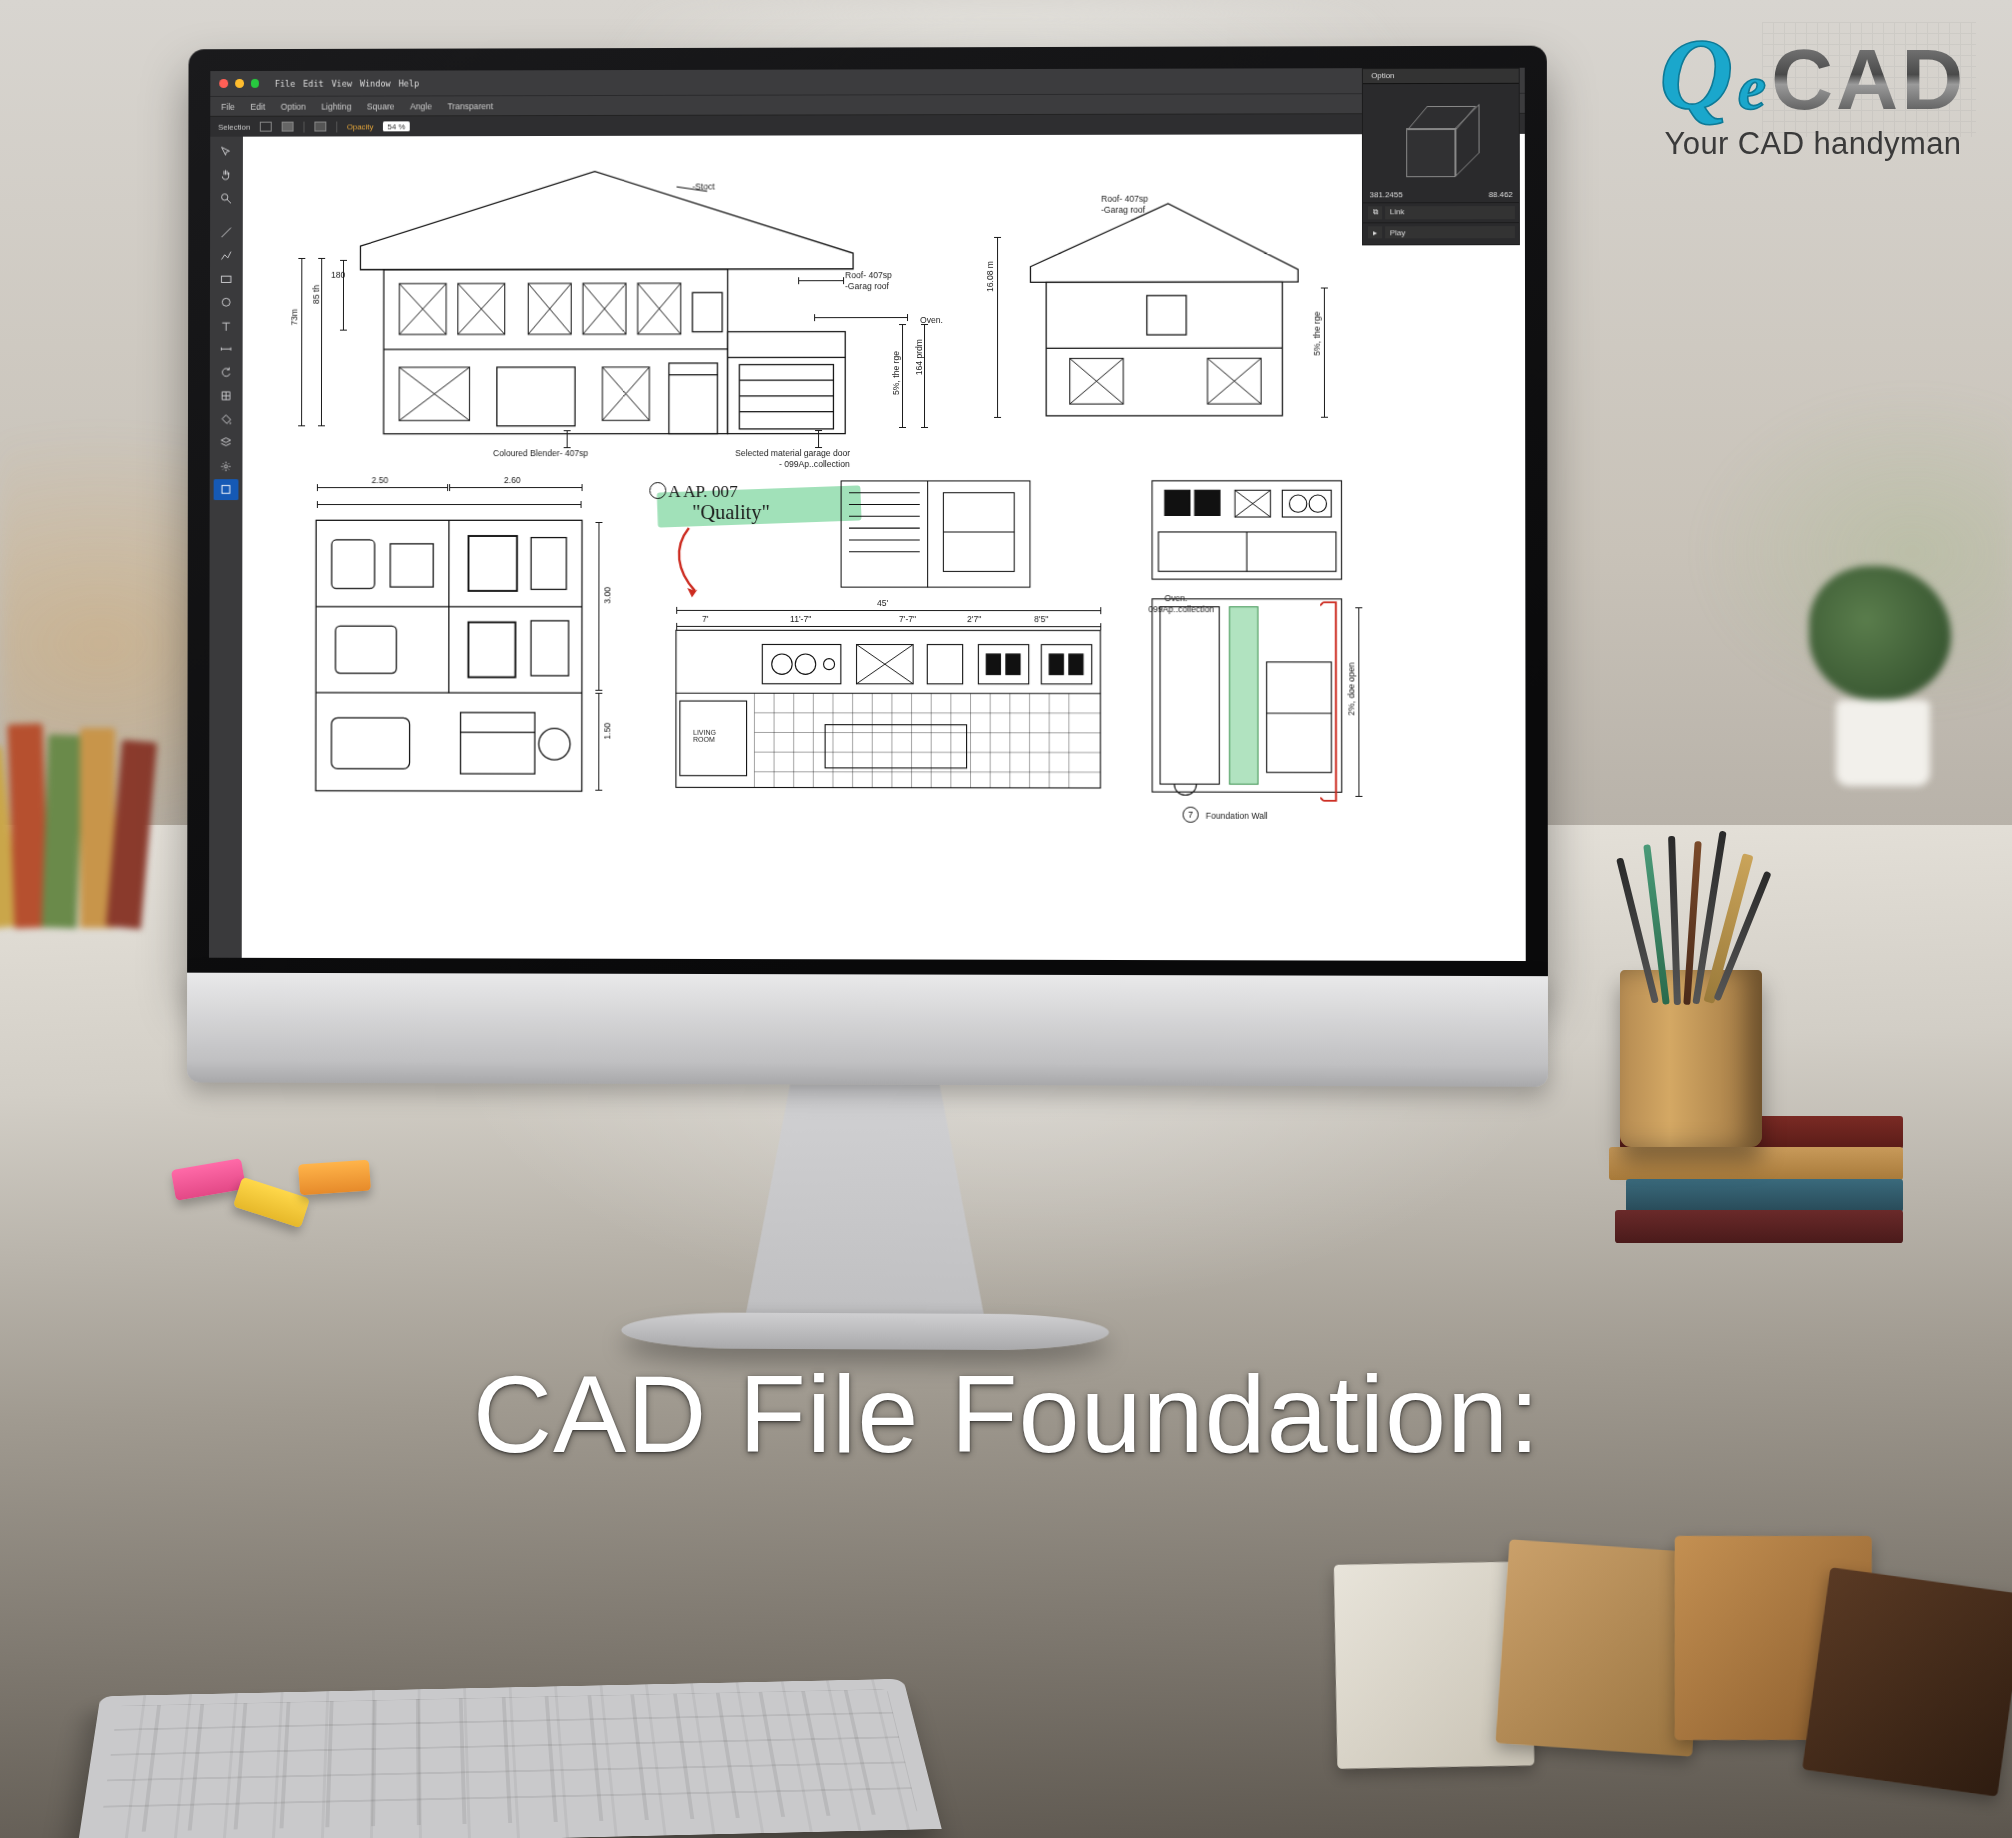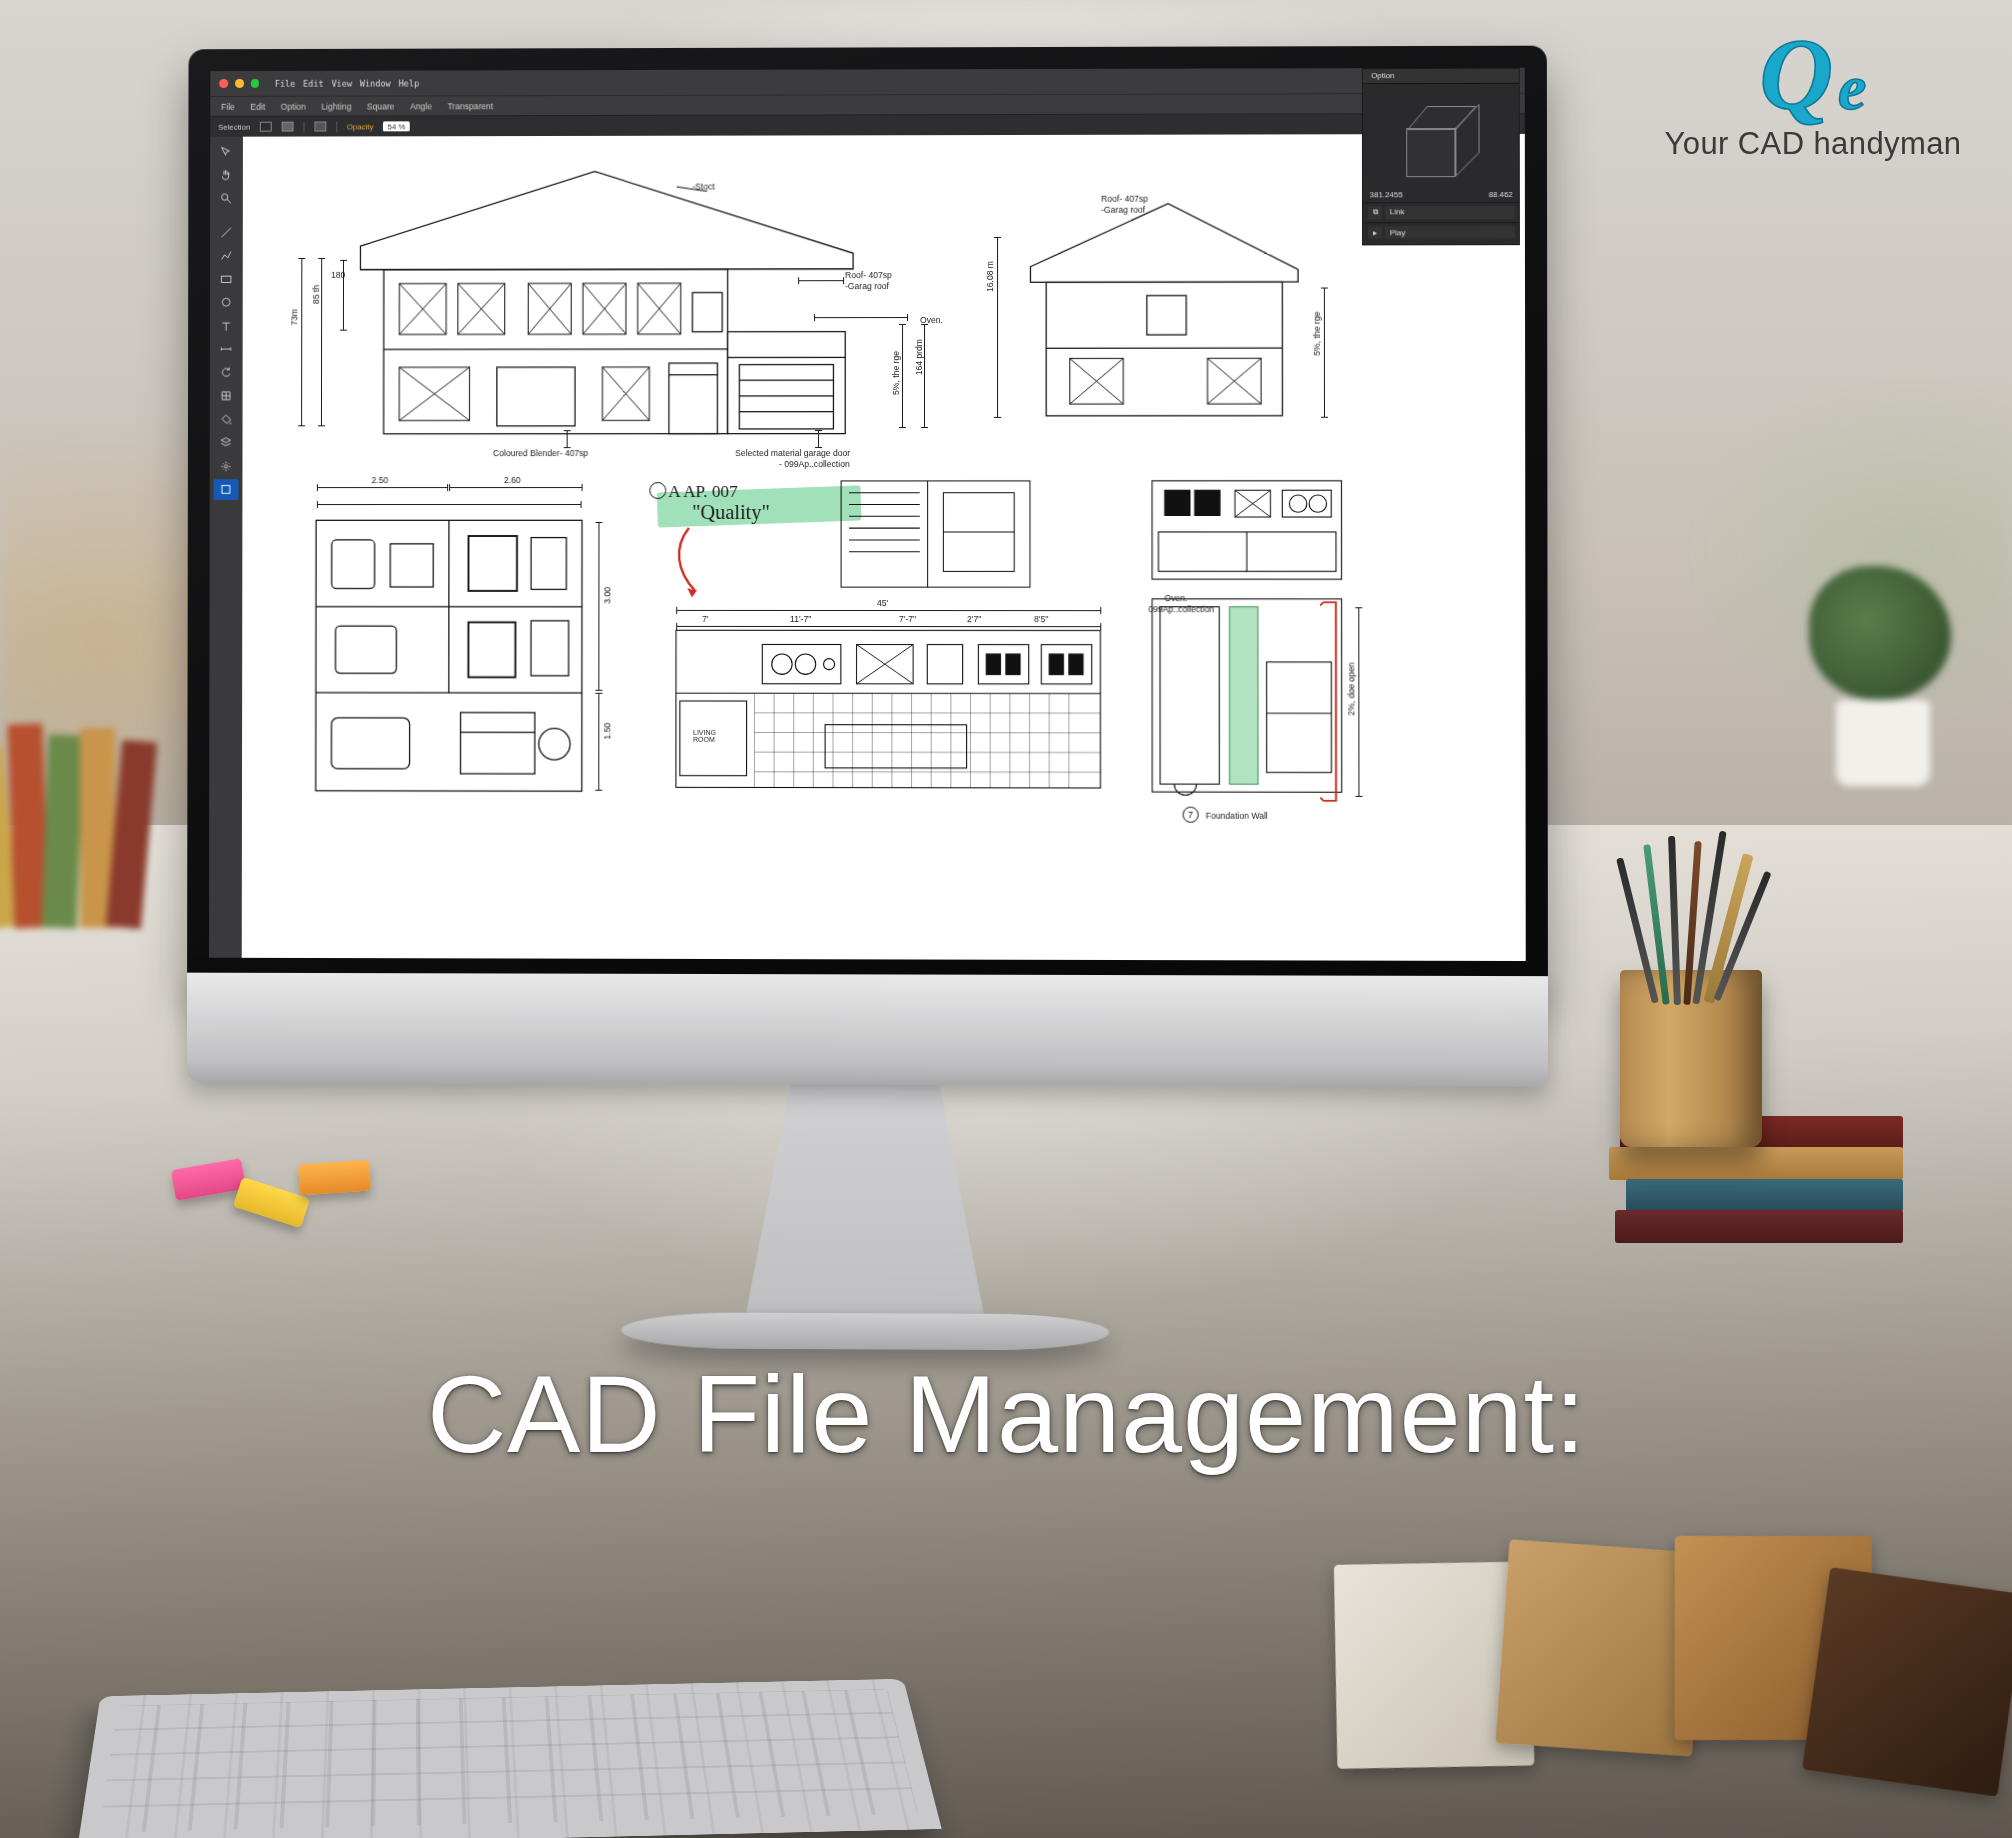--- a/index.html
+++ b/index.html
@@ -375,20 +375,21 @@
 </head>
 <body>
 
 <div class="bg-blur"></div>
 <div class="desk"></div>
 
 <div class="logo-wrap">
   <div class="logo-line">
     <span class="logo-q">Q</span>
     <span class="logo-e">e</span>
+    <span class="logo-cad"><span class="logo-grid"></span><span>CAD</span></span>
   </div>
   <div class="logo-tagline">Your CAD handyman</div>
 </div>
 
 <div class="leftbooks">
   <div class="spine" style="left:0; height:181px; background:#caa64a; transform:rotate(-6deg);"></div>
   <div class="spine" style="left:35px; height:204px; background:#b6502f; transform:rotate(-2deg);"></div>
   <div class="spine" style="left:69px; height:193px; background:#6a8a4a; transform:rotate(2deg);"></div>
   <div class="spine" style="left:104px; height:200px; background:#c8954a;"></div>
   <div class="spine" style="left:138px; height:187px; background:#8a3a2c; transform:rotate(5deg);"></div>
@@ -849,15 +850,15 @@
 </div>
 
 <div class="swatches">
   <div class="swatch" style="left:31px; top:94px; background:linear-gradient(135deg,#e8e4da,#c8c2b4); transform:rotate(-3deg);"></div>
   <div class="swatch" style="left:197px; top:71px; background:linear-gradient(135deg,#caa06a,#9a7440); transform:rotate(2deg);"></div>
   <div class="swatch" style="left:369px; top:55px; background:linear-gradient(135deg,#c49052,#8a5c2c); transform:rotate(-2deg);"></div>
   <div class="swatch" style="left:511px; top:94px; background:linear-gradient(135deg,#5a3a24,#2e1c10); transform:rotate(6deg);"></div>
 </div>
 
 <div class="headline">
-  <div>CAD File Management:</div>
+  <div>CAD File Foundation:</div>
 </div>
 
 
 </body></html>

